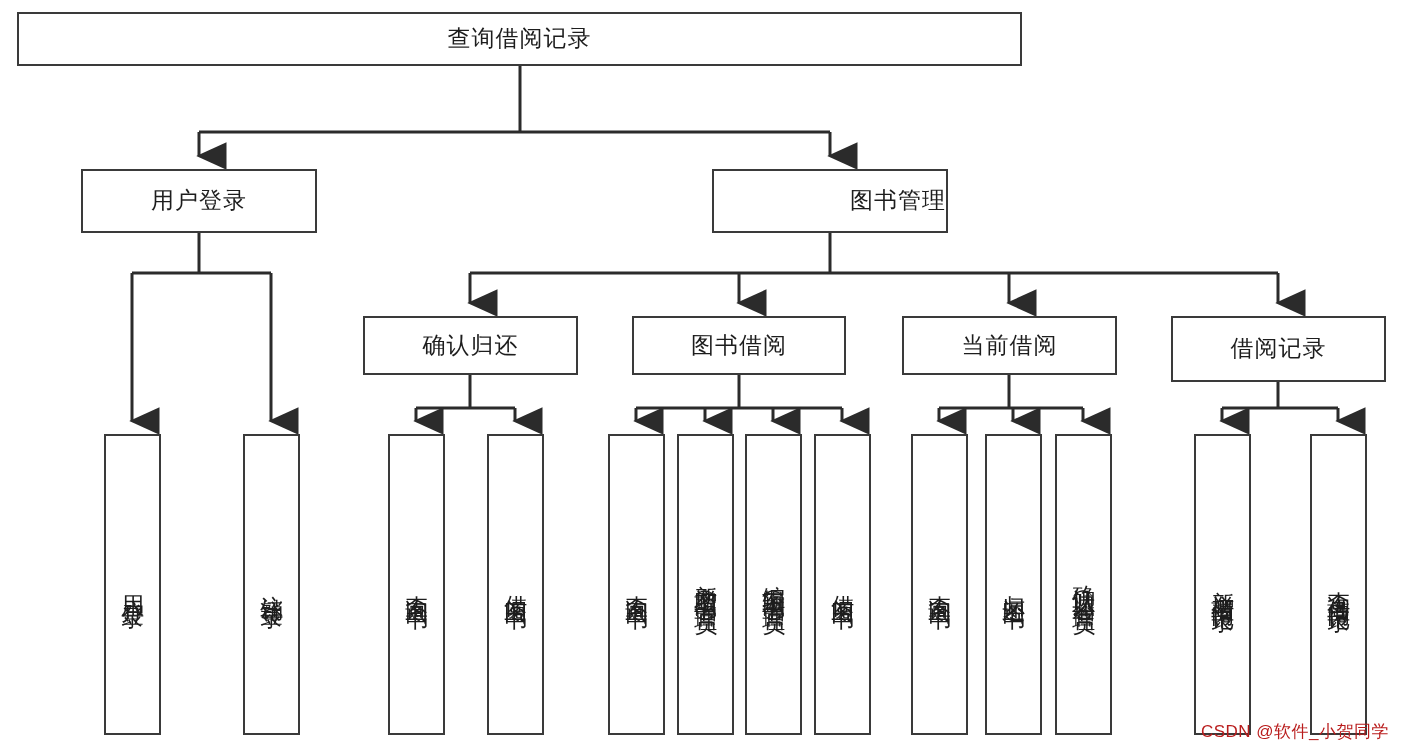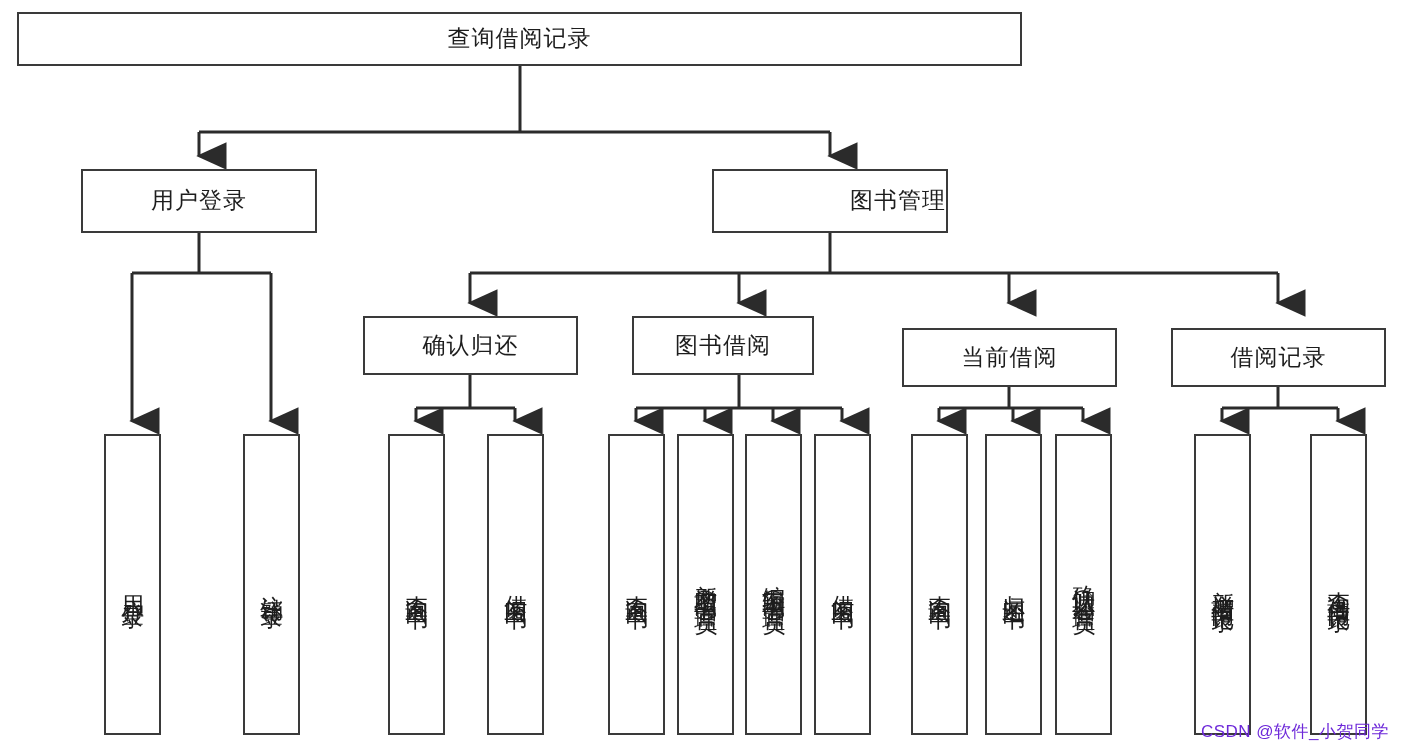--- a/index.html
+++ b/index.html
@@ -53,21 +53,21 @@
     white-space: nowrap;
   }
   .node .label {
     display: block;
   }
   .watermark {
     position: absolute;
     right: 16px;
     bottom: 4px;
     font-size: 17px;
-    color: #6d28d9;
+    color: #b91c1c;
     letter-spacing: 0.5px;
     white-space: nowrap;
   }
 </style>
 </head>
 <body>
 
 <div id="canvas">
 
   <svg class="edges" viewBox="0 0 1405 747" xmlns="http://www.w3.org/2000/svg">
@@ -127,27 +127,27 @@
   <div class="node horizontal" style="left:81px; top:169px; width:236px; height:64px;">
     <span class="label">用户登录</span>
   </div>
   <div class="node horizontal" style="left:712px; top:169px; width:236px; height:64px;justify-content:flex-end;">
     <span class="label">图书管理</span>
   </div>
 
   <div class="node horizontal" style="left:363px; top:316px; width:215px; height:59px;">
     <span class="label">确认归还</span>
   </div>
-  <div class="node horizontal" style="left:632px; top:316px; width:182px; height:59px;">
+  <div class="node horizontal" style="left:632px; top:316px; width:214px; height:59px;">
     <span class="label">图书借阅</span>
   </div>
-  <div class="node horizontal" style="left:902px; top:316px; width:215px; height:59px;margin-top:12px;">
+  <div class="node horizontal" style="left:902px; top:316px; width:215px; height:59px;">
     <span class="label">当前借阅</span>
   </div>
-  <div class="node horizontal" style="left:1171px; top:328px; width:215px; height:59px;">
+  <div class="node horizontal" style="left:1171px; top:316px; width:215px; height:66px;">
     <span class="label">借阅记录</span>
   </div>
 
   <div class="node vertical" style="left:104px; top:434px; width:57px; height:301px;">
     <span class="label">用户登录</span>
   </div>
   <div class="node vertical" style="left:243px; top:434px; width:57px; height:301px;">
     <span class="label">注销登录</span>
   </div>
 

